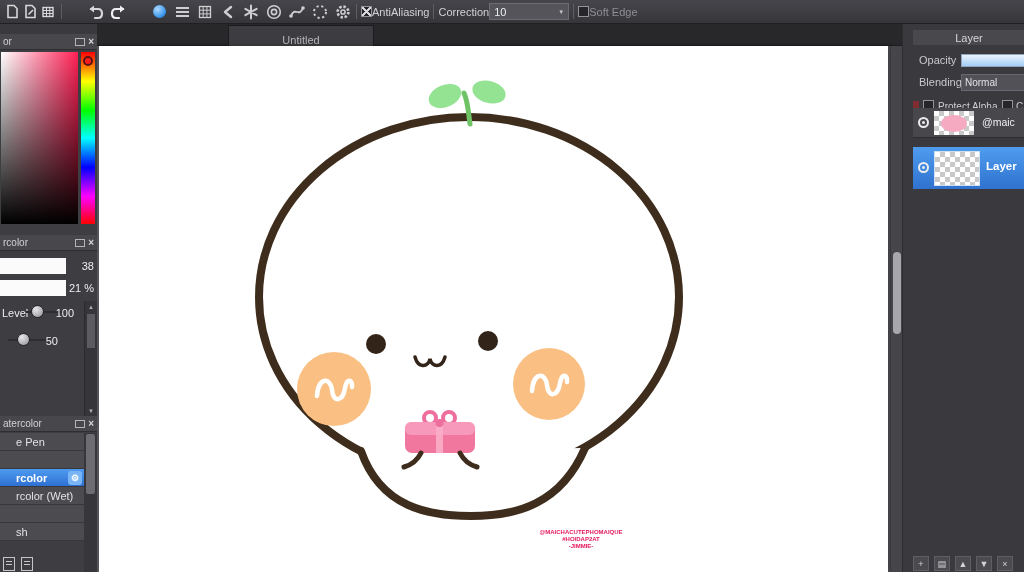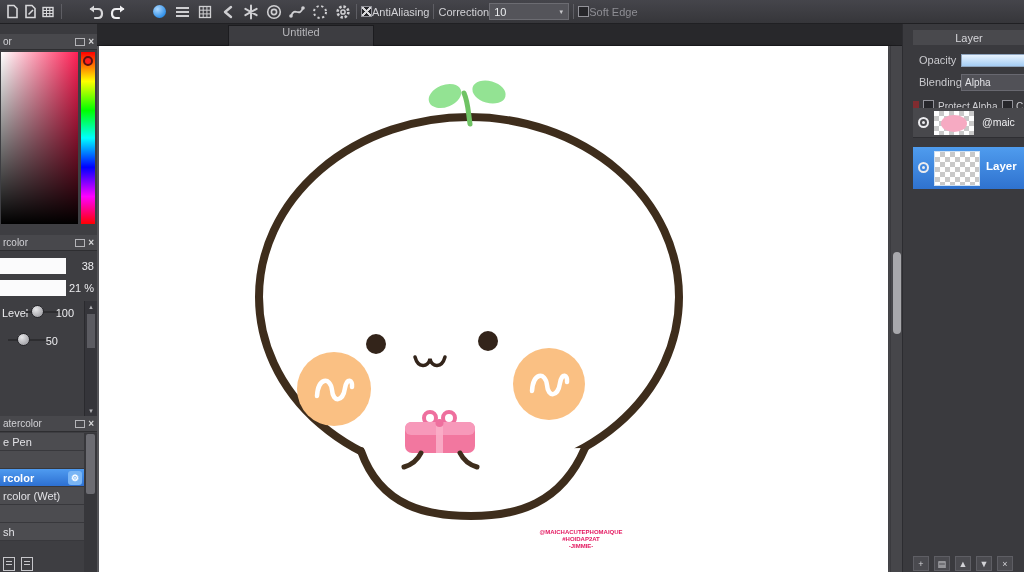--- a/index.html
+++ b/index.html
@@ -22,21 +22,21 @@
     linear-gradient(135deg,transparent 42%,#d8d8da 42%,#d8d8da 58%,transparent 58%)}
   .i-bluecircle{width:13px;height:13px;border-radius:50%;
     background:radial-gradient(circle at 35% 32%,#aed9ff,#2f8fe8 72%)}
   .i-lines{display:block;width:13px;height:10px;
     background:repeating-linear-gradient(to bottom,#cfcfd2 0,#cfcfd2 2px,transparent 2px,transparent 4px)}
   
   #tabbar{position:absolute;left:97px;top:24px;width:805px;height:22px;background:#28282b;
     border-bottom:1px solid #1c1c1f;box-sizing:border-box}
   .tab{position:absolute;left:131px;top:1px;width:146px;height:21px;background:#3d3d41;
     border:1px solid #1c1c1f;border-bottom:none;color:#b6b6ba;font-size:11px;
-    display:flex;align-items:flex-start;justify-content:center;box-sizing:border-box}
+    display:flex;align-items:flex-end;justify-content:center;box-sizing:border-box}
   
   #canvas-area{position:absolute;left:97px;top:46px;width:805px;height:526px;background:#57575b}
   #canvas{position:absolute;left:2px;top:0;width:789px;height:526px;background:#fff;
     box-shadow:3px 0 5px rgba(0,0,0,.28)}
   #signature{position:absolute;left:436px;top:483px;width:92px;text-align:center;
     color:#e3175f;font-size:6px;line-height:7px;font-weight:bold}
   #vscroll{position:absolute;left:793px;top:0;width:12px;height:526px;background:#46464a;
     border-left:1px solid #3a3a3e;box-sizing:border-box}
   #vscroll .thumb{position:absolute;left:2px;top:206px;width:8px;height:82px;background:#a8a8ac;border-radius:4px}
   
@@ -59,21 +59,21 @@
   .trk{position:absolute;height:2px;background:#2d2d30}
   .knob{position:absolute;width:13px;height:13px;border-radius:50%;
     background:radial-gradient(circle at 35% 30%,#e8e8ea,#8e8e94);border:1px solid #26262a;box-sizing:border-box}
   .c-scroll{position:absolute;left:84px;top:66px;width:13px;height:115px;background:#35353a;border-left:1px solid #2a2a2e;box-sizing:border-box}
   .sarrow{position:absolute;left:0;width:12px;height:11px;font-size:6px;color:#b0b0b4;
     display:flex;align-items:center;justify-content:center}
   .c-thumb{position:absolute;left:2px;top:13px;width:8px;height:34px;background:#5b5b61}
   #panel-brush{top:416px;height:156px}
   .b-list{position:absolute;left:0;top:17px;width:84px}
   .b-row{height:17px;background:#4c4c50;border-bottom:1px solid #38383c;display:flex;
-    align-items:center;padding-left:3px;font-size:11px;color:#e2e2e6}
+    align-items:center;padding-left:16px;font-size:11px;color:#e2e2e6}
   .b-row.sel{background:linear-gradient(#4f9bf0,#2d70d2);color:#fff;font-weight:bold}
   .b-gear{margin-left:auto;margin-right:2px;width:14px;height:14px;border-radius:3px;
     background:#79b5f5;color:#fff;font-size:9px;line-height:14px;text-align:center}
   .b-scroll{position:absolute;left:84px;top:17px;width:13px;height:139px;background:#37373b}
   .b-thumb{position:absolute;left:2px;top:1px;width:9px;height:60px;background:#6c6c72;border-radius:2px}
   #brush-footer{position:absolute;left:3px;top:557px;display:flex;gap:6px}
   .pageicon{width:10px;height:12px;border:1px solid #c6c6ca;display:inline-block;position:relative;background:#3e3e42}
   .pageicon::after{content:"";position:absolute;left:2px;top:3px;right:2px;height:1px;
     background:#c6c6ca;box-shadow:0 3px 0 #c6c6ca}
   
@@ -320,21 +320,21 @@
 </div>
 
 <div id="layer-panel">
   <div class="l-head">
     <span>Layer</span>
   </div>
   <span class="l-label" style="left:16px;top:30px">Opacity</span>
   <div class="l-opacity-slider"></div>
   <span class="l-label" style="left:16px;top:52px">Blending</span>
   <div class="l-dd">
-    <span>Alpha</span>
+    <span>Normal</span>
   </div>
   <div class="l-alpha-ind"></div>
   <span class="cb" style="position:absolute;left:20px;top:76px"></span>
   <span class="l-small" style="left:35px;top:77px">Protect Alpha</span>
   <span class="cb" style="position:absolute;left:99px;top:76px"></span>
   <span class="l-small" style="left:113px;top:77px">C</span>
 
   <div class="l-row l-row1">
     <span class="eye" style="left:5px;top:9px"></span>
     <div class="thumb-box checker art-thumb" style="left:21px;top:3px;width:40px;height:24px"></div>

